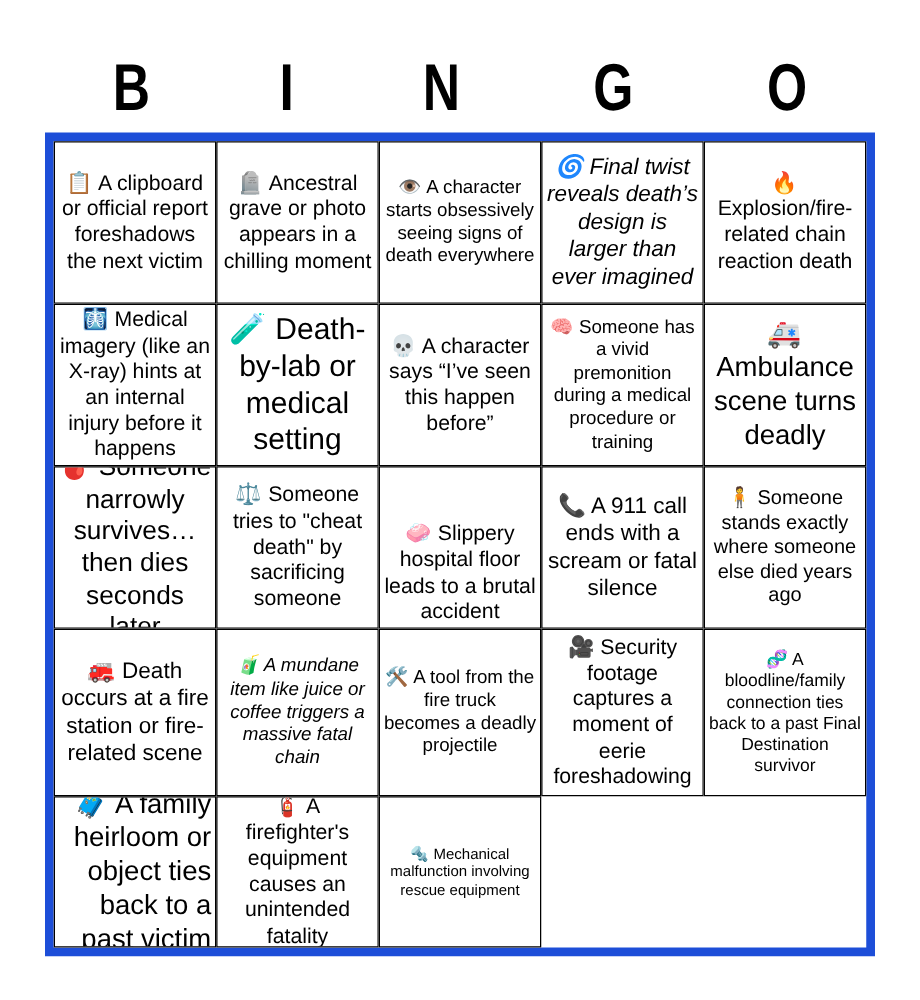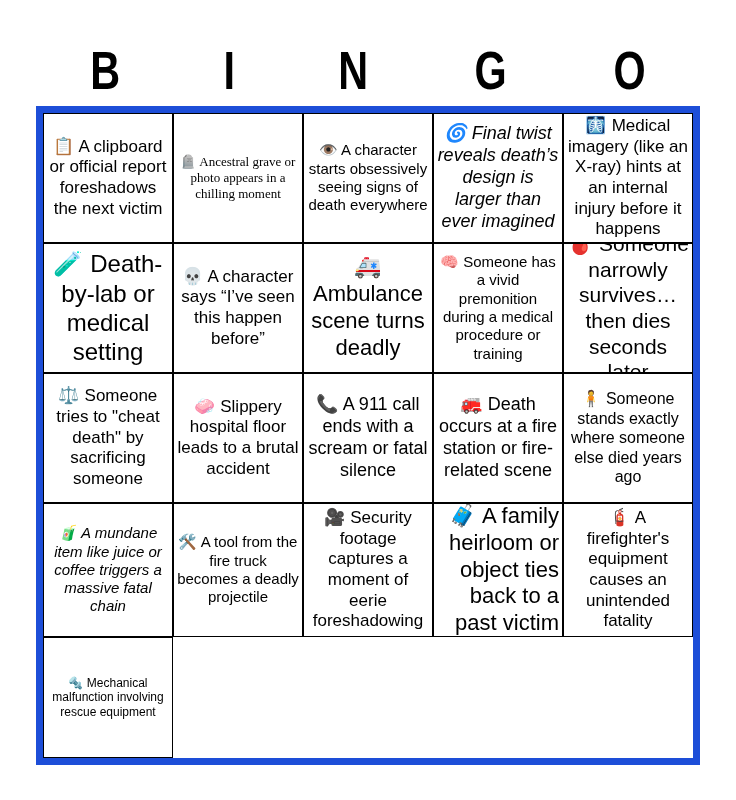--- a/index.html
+++ b/index.html
@@ -67,70 +67,76 @@
   <span class="title-letter">I</span>
   <span class="title-letter">N</span>
   <span class="title-letter">G</span>
   <span class="title-letter">O</span>
 </div>
 
 <div class="grid">
     <div class="cell" style="font-size: 17px;">
       <div class="cell-text"><span class="emoji">📋</span> A clipboard or official report foreshadows the next victim</div>
     </div>
-    <div class="cell" style="font-size: 13px; font-family: Liberation Serif, serif;">
+    <div class="cell" style="font-size: 17px;">
       <div class="cell-text"><span class="emoji">🪦</span> Ancestral grave or photo appears in a chilling moment</div>
     </div>
     <div class="cell" style="font-size: 15px;">
       <div class="cell-text"><span class="emoji">👁️</span> A character starts obsessively seeing signs of death everywhere</div>
     </div>
     <div class="cell" style="font-size: 18px; font-style: italic;">
       <div class="cell-text"><span class="emoji">🌀</span> Final twist reveals death’s design is larger than ever imagined</div>
+    </div>
+    <div class="cell" style="font-size: 17px;">
+      <div class="cell-text"><span class="emoji">🔥</span> Explosion/fire-related chain reaction death</div>
     </div>
     <div class="cell" style="font-size: 17px;">
       <div class="cell-text"><span class="emoji">🩻</span> Medical imagery (like an X-ray) hints at an internal injury before it happens</div>
     </div>
     <div class="cell" style="font-size: 24px;">
       <div class="cell-text"><span class="emoji">🧪</span> Death-by-lab or medical setting</div>
     </div>
     <div class="cell" style="font-size: 17px;">
       <div class="cell-text"><span class="emoji">💀</span> A character says “I’ve seen this happen before”</div>
     </div>
+    <div class="cell" style="font-size: 15px;">
+      <div class="cell-text"><span class="emoji">🧠</span> Someone has a vivid premonition during a medical procedure or training</div>
+    </div>
     <div class="cell" style="font-size: 22px;">
       <div class="cell-text"><span class="emoji">🚑</span> Ambulance scene turns deadly</div>
-    </div>
-    <div class="cell" style="font-size: 15px;">
-      <div class="cell-text"><span class="emoji">🧠</span> Someone has a vivid premonition during a medical procedure or training</div>
     </div>
     <div class="cell" style="font-size: 21px;">
       <div class="cell-text"><span class="emoji">🩸</span> Someone narrowly survives… then dies seconds later</div>
     </div>
     <div class="cell" style="font-size: 17px;">
       <div class="cell-text"><span class="emoji">⚖️</span> Someone tries to "cheat death" by sacrificing someone</div>
     </div>
-    <div class="cell" style="font-size: 17px;">
+    <div class="cell" style="font-size: 17px; align-items: flex-end;">
       <div class="cell-text"><span class="emoji">🧼</span> Slippery hospital floor leads to a brutal accident</div>
     </div>
     <div class="cell" style="font-size: 18px;">
       <div class="cell-text"><span class="emoji">📞</span> A 911 call ends with a scream or fatal silence</div>
     </div>
+    <div class="cell" style="font-size: 16px;">
+      <div class="cell-text"><span class="emoji">🧍</span> Someone stands exactly where someone else died years ago</div>
+    </div>
     <div class="cell" style="font-size: 18px;">
       <div class="cell-text"><span class="emoji">🚒</span> Death occurs at a fire station or fire-related scene</div>
-    </div>
-    <div class="cell" style="font-size: 16px;">
-      <div class="cell-text"><span class="emoji">🧍</span> Someone stands exactly where someone else died years ago</div>
     </div>
     <div class="cell" style="font-size: 15px; font-style: italic;">
       <div class="cell-text"><span class="emoji">🧃</span> A mundane item like juice or coffee triggers a massive fatal chain</div>
     </div>
     <div class="cell" style="font-size: 15px;">
       <div class="cell-text"><span class="emoji">🛠️</span> A tool from the fire truck becomes a deadly projectile</div>
     </div>
     <div class="cell" style="font-size: 17px;">
       <div class="cell-text"><span class="emoji">🎥</span> Security footage captures a moment of eerie foreshadowing</div>
+    </div>
+    <div class="cell" style="font-size: 14px;">
+      <div class="cell-text"><span class="emoji">🧬</span> A bloodline/family connection ties back to a past Final Destination survivor</div>
     </div>
     <div class="cell" style="font-size: 22px; text-align: right;">
       <div class="cell-text"><span class="emoji">🧳</span> A family heirloom or object ties back to a past victim</div>
     </div>
     <div class="cell" style="font-size: 17px;">
       <div class="cell-text"><span class="emoji">🧯</span> A firefighter's equipment causes an unintended fatality</div>
     </div>
     <div class="cell" style="font-size: 12px;">
       <div class="cell-text"><span class="emoji">🔩</span> Mechanical malfunction involving rescue equipment</div>
     </div>

